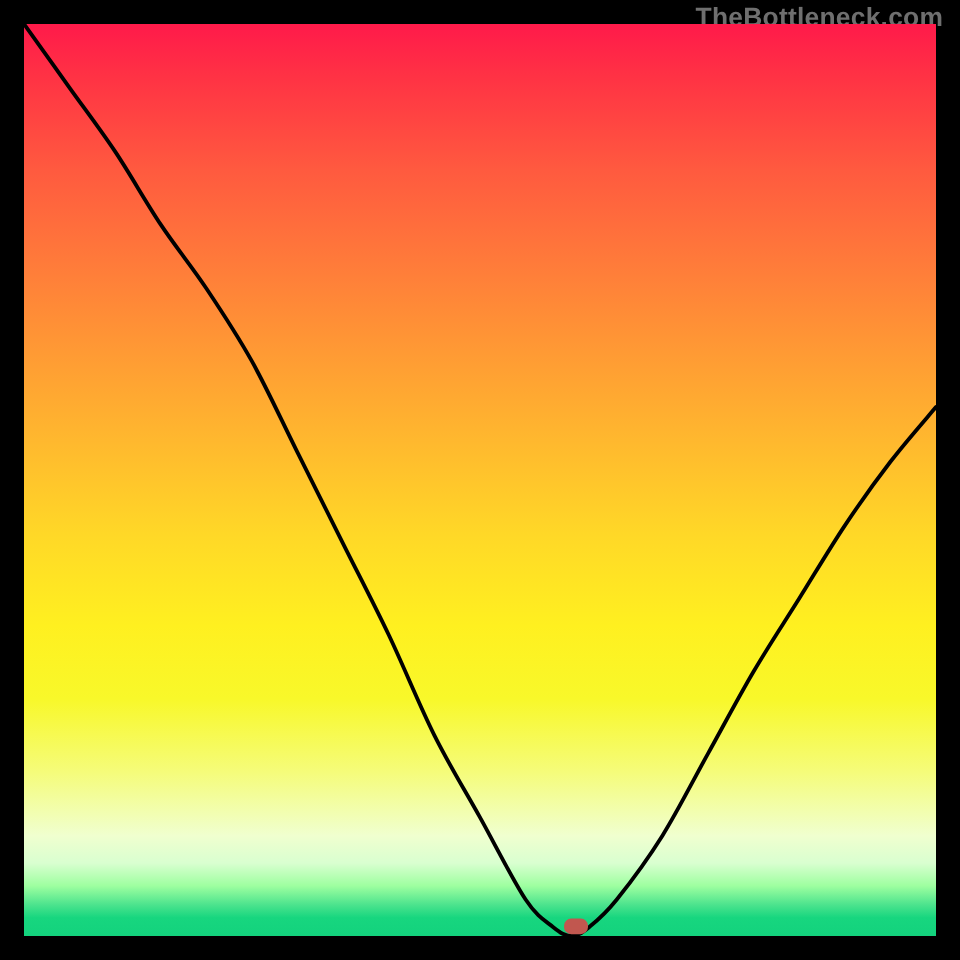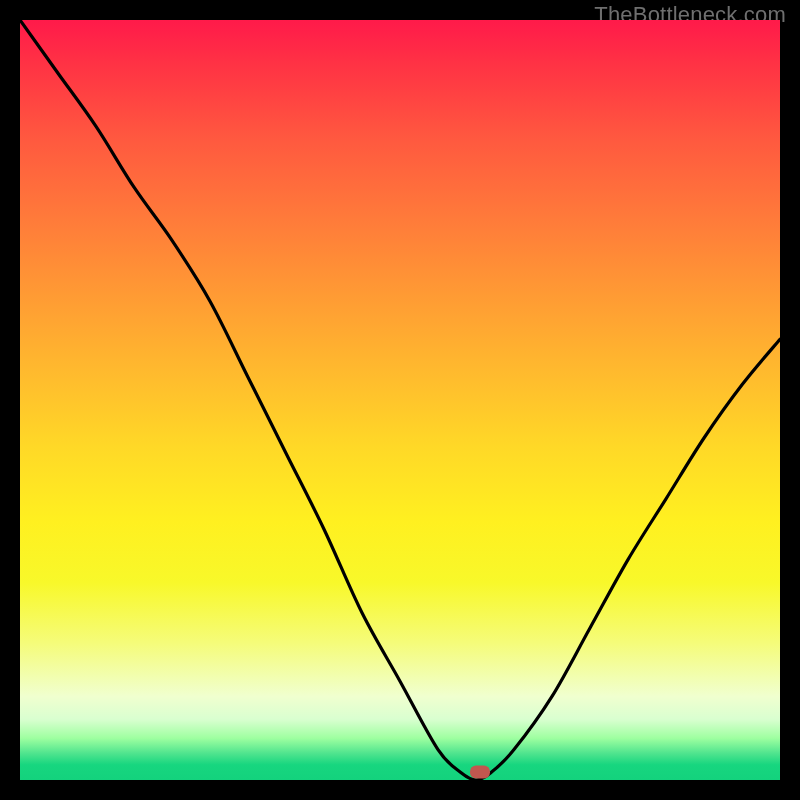--- a/index.html
+++ b/index.html
@@ -57,21 +57,21 @@
     border-radius: 6px;
     background: #c1574f;
     transform: translate(-50%, -50%);
   }
   .watermark {
     position: absolute;
     top: 2px;
     right: 14px;
     color: #6f6f6f;
     font-size: 22px;
-    font-weight: 400;
+    font-weight: 700;
     letter-spacing: 0.2px;
   }
 </style>
 </head>
 <body>
 
 <div class="frame">
 
   <div class="watermark">TheBottleneck.com</div>
 

